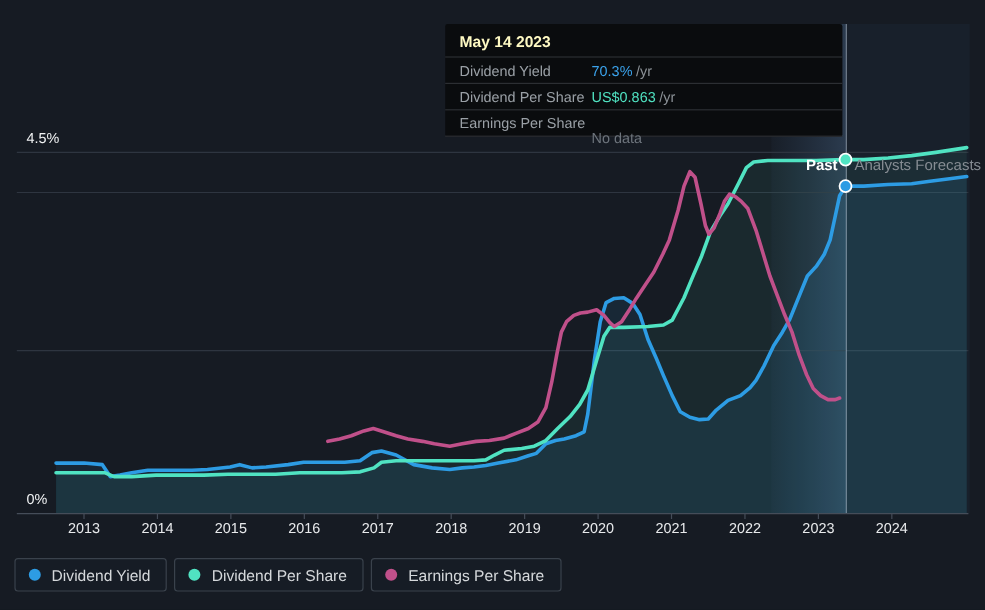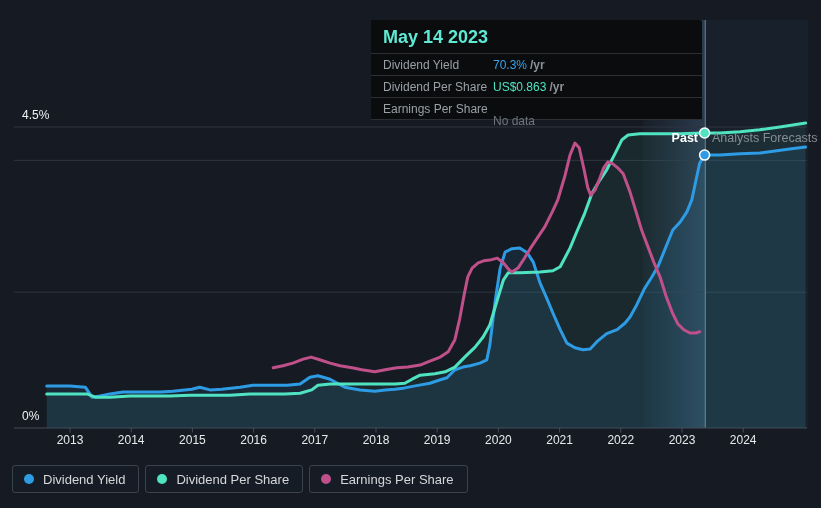--- a/index.html
+++ b/index.html
@@ -4,26 +4,26 @@
 <style>
   html,body{margin:0;padding:0;background:#161b23;overflow:hidden;}
   .stage{position:relative;width:821px;height:508px;background:#161b23;
          font-family:"Liberation Sans",sans-serif;color:#e8eaec;overflow:hidden;}
   svg{position:absolute;left:0;top:0;display:block;}
   svg text{font-family:"Liberation Sans",sans-serif;}
 
   
   .tooltip{position:absolute;left:371px;top:20px;width:331px;background:#0a0c0e;
            border-radius:2px;z-index:5;box-sizing:border-box;}
-  .t-title{font-size:18px;font-weight:bold;color:#5eead4;padding:7px 12px 5px 12px;}
+  .t-title{font-size:13px;font-weight:bold;color:#fef9c3;padding:7px 12px 5px 12px;}
   .t-row{display:flex;align-items:center;font-size:12px;padding:3px 12px;
          border-top:1px solid #2c2f33;height:15px;}
   .t-row:last-child{border-bottom:1px solid #2c2f33;}
   .t-label{width:110px;flex:none;color:#9aa0a6;}
-  .t-suffix{color:#8b9196;margin-left:3px;font-weight:bold;}
+  .t-suffix{color:#8b9196;margin-left:3px;}
 
   
   .legend{position:absolute;left:12px;top:465px;display:flex;gap:6px;z-index:4;}
   .legend-item{display:flex;align-items:center;gap:9px;height:28px;box-sizing:border-box;
                padding:0 13px 0 11px;border:1px solid #3a424c;border-radius:3px;
                background:rgba(24,30,39,.6);cursor:pointer;}
   .legend-dot{width:10px;height:10px;border-radius:50%;flex:none;}
   .legend-label{font-size:13px;color:#d5d8db;white-space:nowrap;}
 </style>
 </head>

